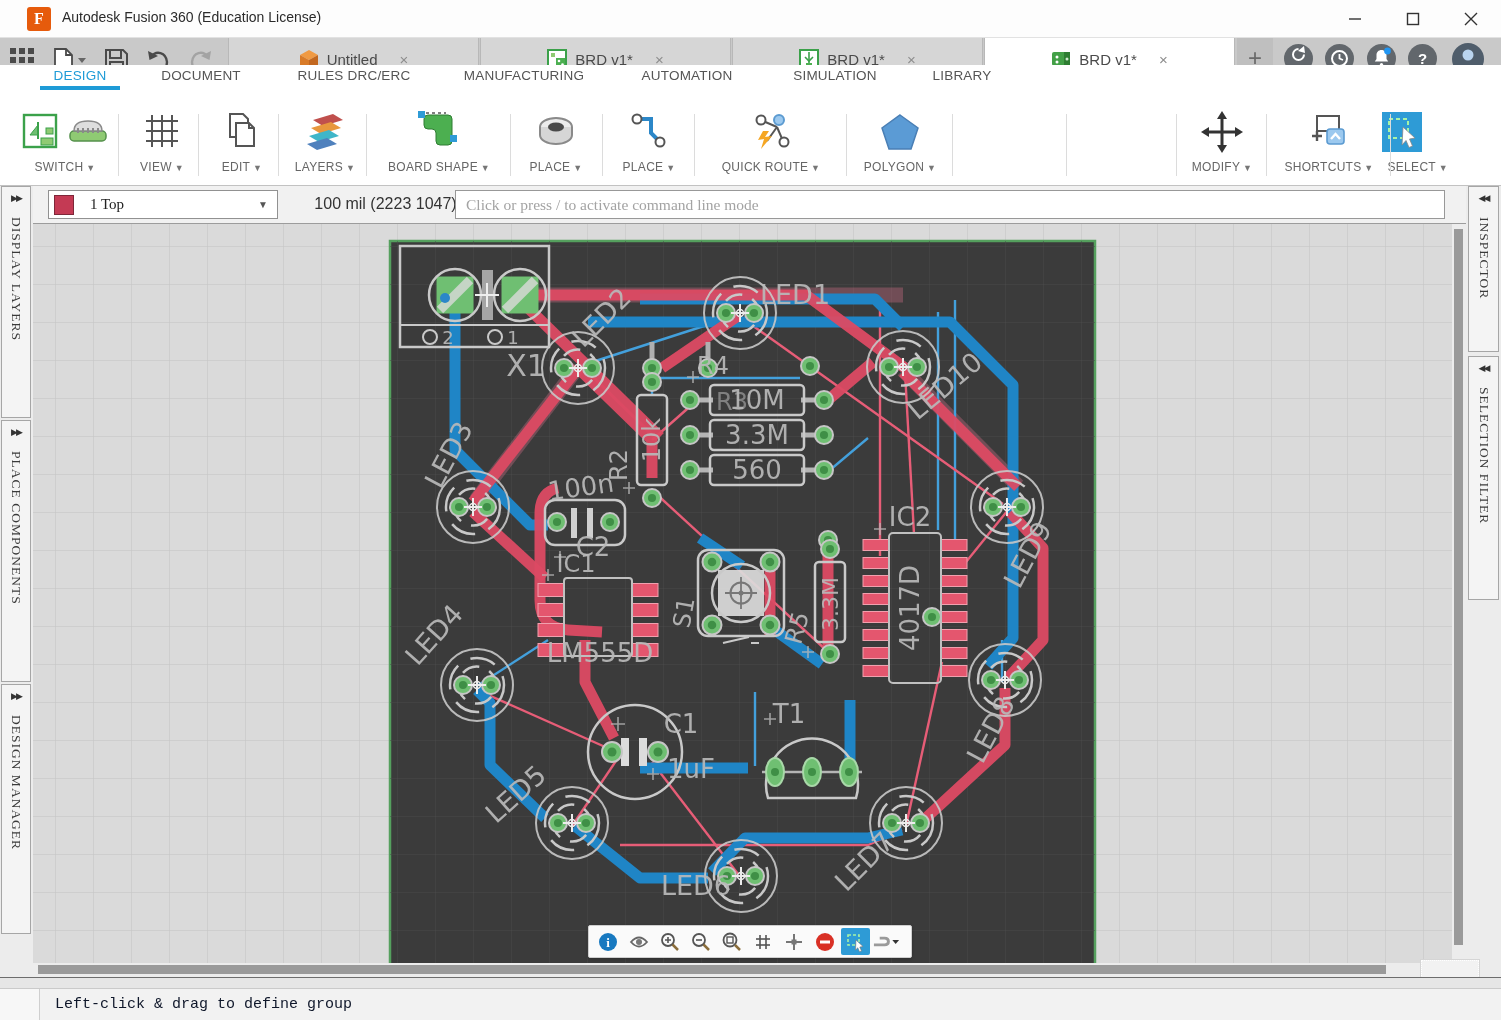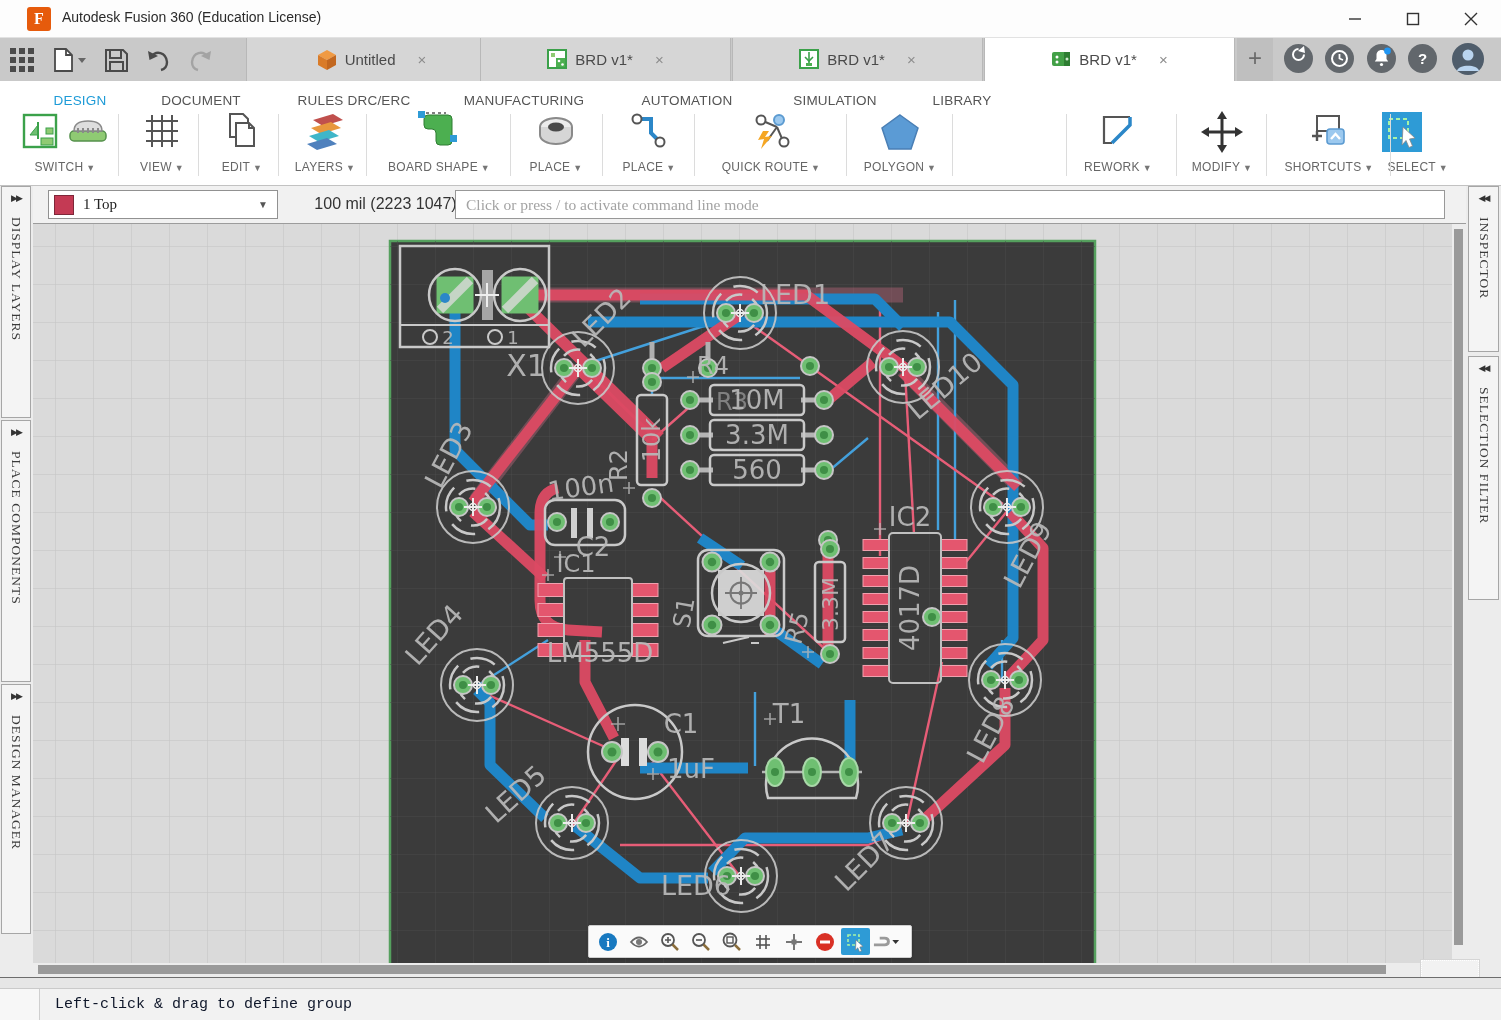--- a/index.html
+++ b/index.html
@@ -17,38 +17,38 @@
   #tabbar { position:absolute; left:0; top:38px; width:1501px; height:43px; background:#c9c9c9; }
   .qicon { position:absolute; top:9px; height:26px; display:flex; align-items:center; }
   .tab { position:absolute; top:0; height:43px; width:251px; background:#d6d6d6; border-left:1px solid #b8b8b8; border-right:1px solid #b8b8b8; display:flex; align-items:center; justify-content:center; gap:8px; }
   .tab.active { background:#ffffff; }
   .tab .tlabel { font-size:15px; color:#4a4a4a; }
   .tab .tclose { font-size:15px; color:#8d8d8d; margin-left:14px; }
   #plusbtn { position:absolute; top:0; left:1237px; width:36px; height:43px; background:#bfbfbf; color:#6a6a6a; font-size:24px; text-align:center; line-height:40px; }
   .circicon { position:absolute; top:6px; width:29px; height:29px; border-radius:50%; background:#62676c; display:flex; align-items:center; justify-content:center; }
 
   
-  #ribbon { position:absolute; left:0; top:90px; width:1501px; height:25px; background:#fff; }
+  #ribbon { position:absolute; left:0; top:65px; width:1501px; height:25px; background:#fff; }
   .rtab { position:absolute; top:3px; font-size:13.5px; color:#555; letter-spacing:.2px; }
   .rtab.active { color:#1e9bd7; }
   #runderline { position:absolute; top:21px; height:4px; background:#1e9bd7; }
 
   
   #toolbar { position:absolute; left:0; top:106px; width:1501px; height:80px; background:#fff; border-bottom:1px solid #c2c2c2; }
   .tgroup { position:absolute; top:4px; text-align:center; }
   .tgicons { height:46px; display:flex; align-items:center; justify-content:center; gap:6px; }
   .tglabel { margin-top:4px; font-size:12px; color:#666; letter-spacing:.3px; white-space:nowrap; }
   .tglabel .car { font-size:9px; color:#777; }
   .tsep { position:absolute; top:8px; width:1px; height:62px; background:#dcdcdc; }
 
   
   #subbar { position:absolute; left:33px; top:186px; width:1433px; height:38px; background:#f1f1f1; border-bottom:1px solid #9c9c9c; }
   #layersel { position:absolute; left:15px; top:4px; width:230px; height:29px; background:#fff; border:1px solid #919191; display:flex; align-items:center; }
   #layerswatch { width:20px; height:20px; margin-left:5px; border:1px solid #7e2739; }
-  #layername { margin-left:9px; font-family:"Liberation Serif",serif; font-size:15px; color:#222; flex:1; }
+  #layername { margin-left:16px; font-family:"Liberation Serif",serif; font-size:15px; color:#222; flex:1; }
   #layercaret { color:#555; font-size:10px; margin-right:9px; }
   #coords { position:absolute; left:265px; top:9px; width:175px; text-align:center; font-family:Liberation Sans, sans-serif; font-size:16px; color:#333; }
   #cmdline { position:absolute; left:422px; top:4px; width:990px; height:29px; background:#fff; border:1px solid #989898; font-family:"Liberation Serif",serif; font-size:15.5px; color:#333; padding-left:10px; }
   #cmdline::placeholder { color:#a3a3a3; }
 
   
   .rail { position:absolute; background:#ececec; }
   .vpanel { position:absolute; background:#f4f4f4; border:1px solid #a6a6a6; }
   .vpanel .vicon { position:absolute; top:6px; left:50%; transform:translateX(-50%); color:#333; font-size:9px; letter-spacing:-2px; }
   .vpanel .vtext { position:absolute; top:30px; left:50%; transform:translateX(-50%); writing-mode:vertical-rl; font-family:"Liberation Serif",serif; font-size:13.5px; color:#3a3a3a; letter-spacing:1px; white-space:nowrap; }
@@ -132,21 +132,21 @@
           <path d="M5 9 C10 2 20 4 21 14 C21 18 19 21 15 22" fill="none" stroke="#4a4a4a" stroke-width="2.4"></path>
           <path d="M2 3 L3.5 12 L12 8 Z" fill="#4a4a4a"></path>
         </svg>
       </div>
       <div class="qicon" style="left: 188px;">
         <svg width="25" height="25" viewBox="0 0 25 25">
           <path d="M20 9 C15 2 5 4 4 14 C4 18 6 21 10 22" fill="none" stroke="#a3a3a3" stroke-width="2.4"></path>
           <path d="M23 3 L21.5 12 L13 8 Z" fill="#a3a3a3"></path>
         </svg>
       </div>
-      <div class="tab" style="left: 228px; margin-left: 18px;">
+      <div class="tab" style="left: 228px;">
         <svg width="20" height="22" viewBox="0 0 20 22">
           <g>
             <polygon points="10,1 19,6 10,11 1,6" fill="#f09a43"></polygon>
             <polygon points="1,6 10,11 10,21 1,16" fill="#d97b28"></polygon>
             <polygon points="19,6 10,11 10,21 19,16" fill="#c2671f"></polygon>
           </g>
         </svg>
         <div class="tlabel">Untitled</div>
         <div class="tclose">×</div>
       </div>
@@ -337,29 +337,20 @@
         </div>
         <div class="tglabel"><span>QUICK ROUTE</span><span class="car"> ▼</span></div>
       </div>
       <div class="tgroup" style="left: 850px; width: 100px;">
         <div class="tgicons">
           <svg width="44" height="44" viewBox="0 0 44 44">
             <polygon points="22,4 40,17 33,38 11,38 4,17" fill="#5b9bd5" stroke="#4a7fb5" stroke-width="1.5"></polygon>
           </svg>
         </div>
         <div class="tglabel"><span>POLYGON</span><span class="car"> ▼</span></div>
-      </div>
-      <div class="tgroup" style="left: 1070px; width: 96px;">
-        <div class="tgicons">
-          <svg width="40" height="44" viewBox="0 0 40 44">
-            <path d="M32 6 H6 V32 H14" fill="none" stroke="#555" stroke-width="2.2"></path>
-            <path d="M14 32 L32 14 V6" fill="none" stroke="#2b87c8" stroke-width="3.5"></path>
-          </svg>
-        </div>
-        <div class="tglabel"><span>REWORK</span><span class="car"> ▼</span></div>
       </div>
       <div class="tgroup" style="left: 1182px; width: 80px;">
         <div class="tgicons">
           <svg width="42" height="44" viewBox="0 0 42 44">
             <g stroke="#333" stroke-width="3">
               <line x1="21" y1="7" x2="21" y2="35"></line>
               <line x1="7" y1="21" x2="35" y2="21"></line>
             </g>
             <g fill="#333">
               <polygon points="21,0 16,8 26,8"></polygon>

